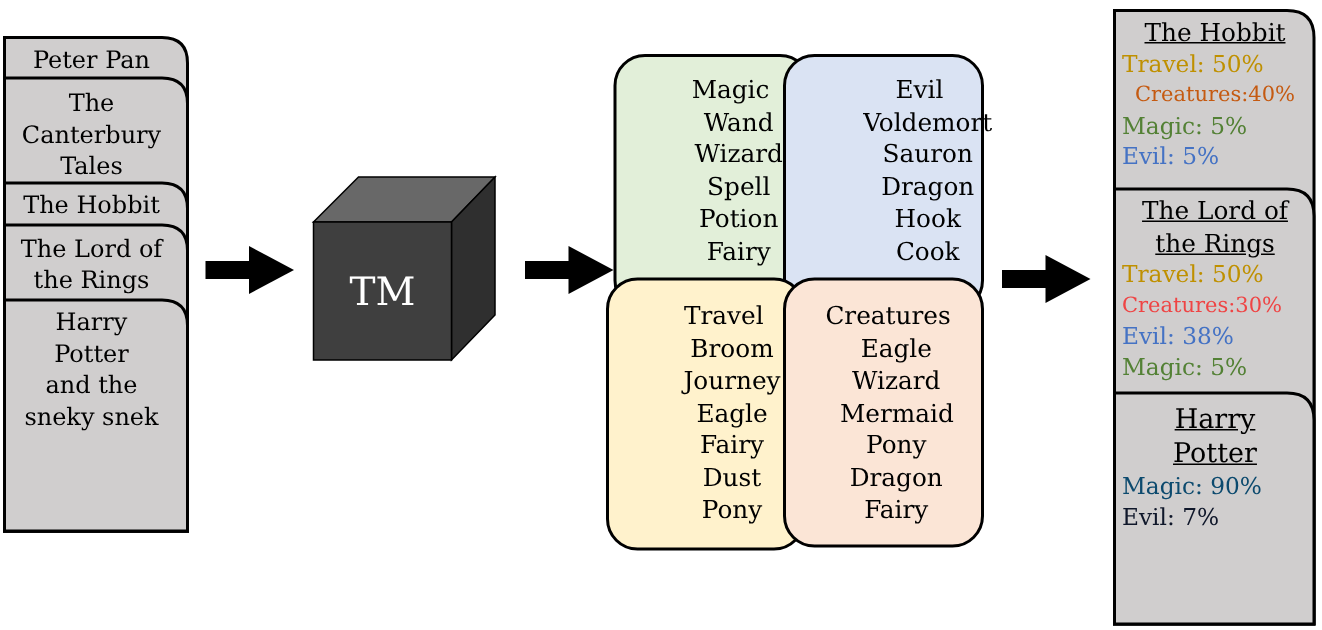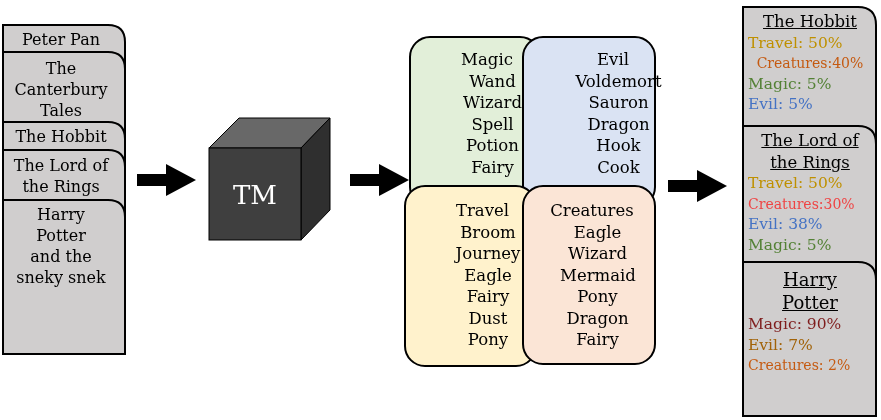--- a/index.html
+++ b/index.html
@@ -140,16 +140,15 @@
   <span class="result-title">The Lord of</span>
   <span class="result-title">the Rings</span>
   <span class="result-line" style="color: rgb(191, 144, 0);">Travel: 50%</span>
   <span class="result-line small" style="color: #ef4444;">Creatures:30%</span>
   <span class="result-line" style="color: rgb(68, 114, 196);">Evil: 38%</span>
   <span class="result-line" style="color: rgb(83, 129, 53);">Magic: 5%</span>
 </div>
 <div class="result" style="top:268px;">
   <span class="result-title" style="font-size:18px; line-height:23px;">Harry</span>
   <span class="result-title" style="font-size:18px; line-height:23px;">Potter</span>
-  <span class="result-line" style="color: #7f1d1d;">Magic: 90%</span>
-  <span class="result-line" style="color: #a16207;">Evil: 7%</span>
-  <span class="result-line small" style="color: rgb(197, 90, 17);">Creatures: 2%</span>
+  <span class="result-line" style="color: #0c4a6e;">Magic: 90%</span>
+  <span class="result-line" style="color: #0f172a;">Evil: 7%</span>
 </div>
 
 </body></html>

